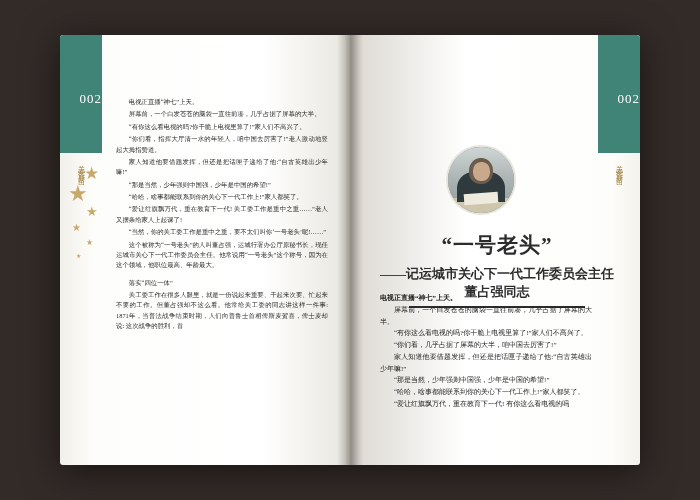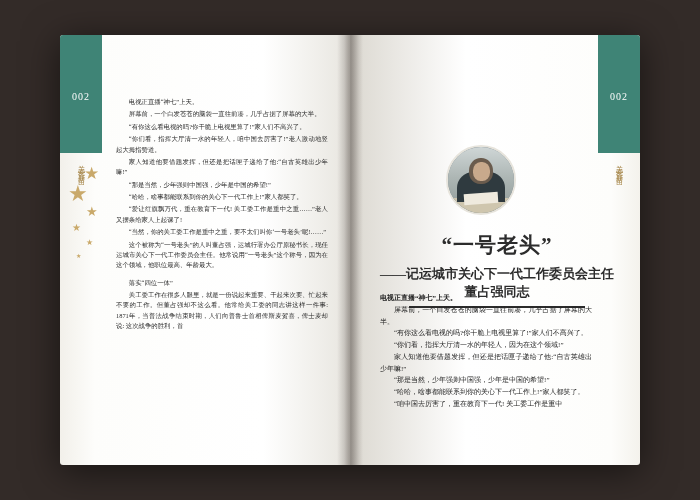--- a/index.html
+++ b/index.html
@@ -56,23 +56,23 @@
     width: 42px;
     height: 118px;
     background: #3f8476;
   }
   .band.l { left: 0; }
   .band.r { right: 0; }
   .band-num {
     position: absolute;
     top: 56px;
     width: 42px;
-    text-align: center;
+    text-align: right;
     color: #ffffff;
-    font-size: 10px;
+    font-size: 13px;
     letter-spacing: 1px;
   }
   .band-num.l { left: 0; }
   .band-num.r { right: 0; }
   .vert-label {
     position: absolute;
     top: 124px;
     width: 42px;
     text-align: center;
     font-size: 7.5px;
@@ -246,23 +246,23 @@
       <div class="art-title">“一号老头”</div>
       <div class="art-sub">
         <span>——记运城市关心下一代工作委员会主任董占强同志</span>
         <span class="rule"></span>
       </div>
 
       <div class="r-body">
         <p class="lead">电视正直播“神七”上天。</p>
         <p>屏幕前，一个白发苍苍的脑袋一直往前凑，几乎占据了屏幕的大半。</p>
         <p>“有你这么看电视的吗?你干脆上电视里算了!”家人们不高兴了。</p>
-        <p>“你们看，指挥大厅清一水的年轻人，因为在这个领域!”</p>
+        <p>“你们看，几乎占据了屏幕的大半，咱中国去厉害了!”</p>
         <p>家人知道他要借题发挥，但还是把话匣子递给了他:“自古英雄出少年嘛!”</p>
         <p>“那是当然，少年强则中国强，少年是中国的希望!”</p>
         <p>“哈哈，啥事都能联系到你的关心下一代工作上!”家人都笑了。</p>
-        <p>“咱中国去厉害了，重在教育下一代! 关工委工作是重中</p>
+        <p>“爱让红旗飘万代，重在教育下一代! 有你这么看电视的吗</p>
       </div>
     </div>
 
     <div id="gutter"></div>
   </div>
 </div>
 
 </body></html>

